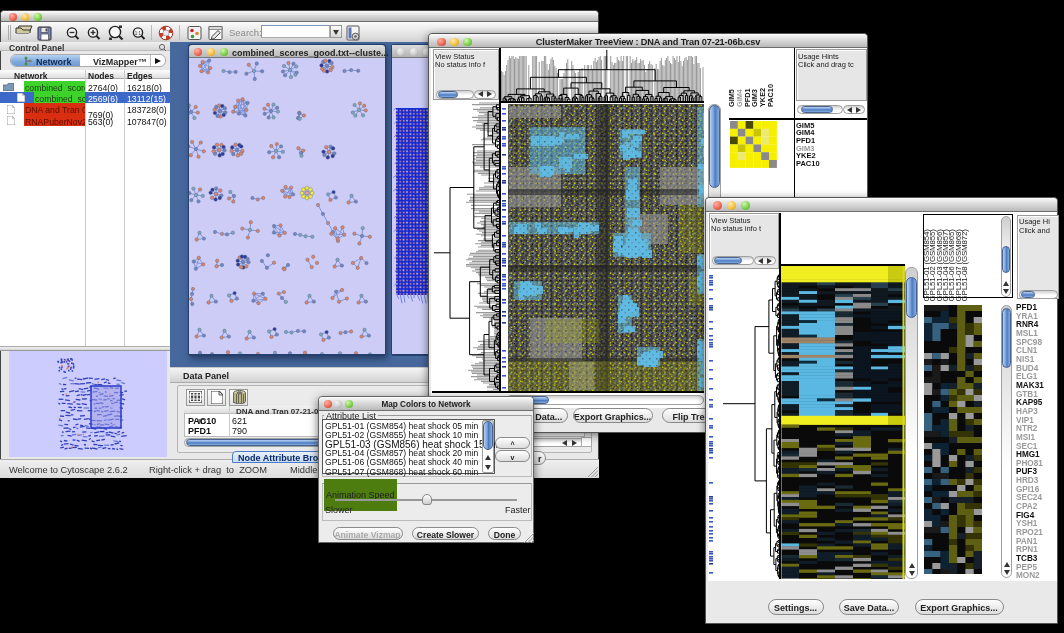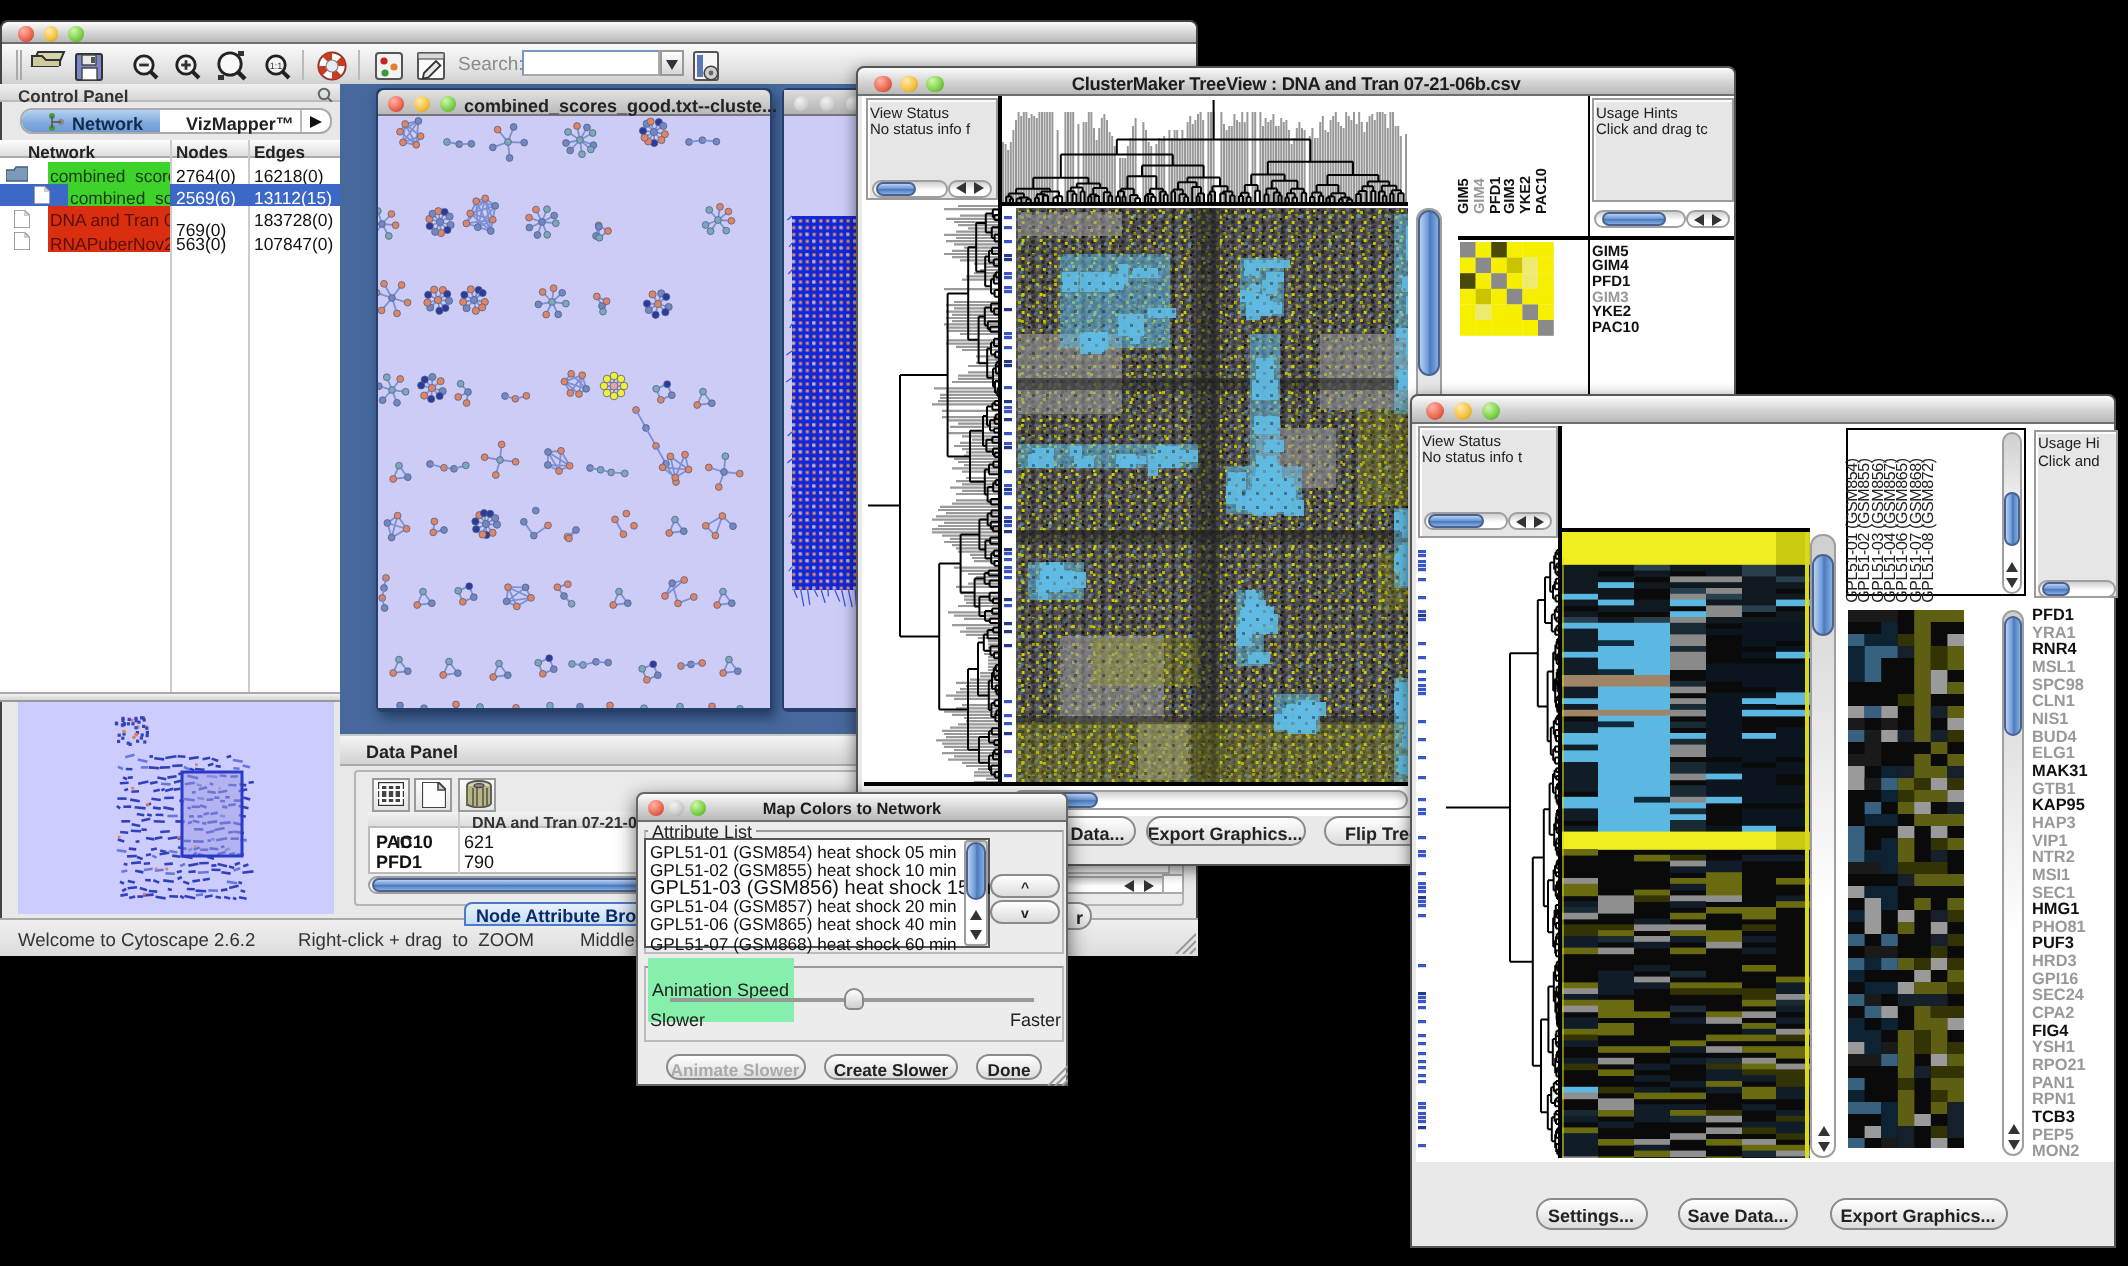--- a/index.html
+++ b/index.html
@@ -2150,25 +2150,25 @@
     <div class="tx" style="left:6px;top:51.099999999999994px;font-size:8.6px;color:#111;">GPL51-04 (GSM857) heat shock 20 min</div>
     <div class="tx" style="left:6px;top:60.3px;font-size:8.6px;color:#111;">GPL51-06 (GSM865) heat shock 40 min</div>
     <div class="tx" style="left:6px;top:69.5px;font-size:8.6px;color:#111;">GPL51-07 (GSM868) heat shock 60 min</div>
     <div class="sctrack" style="left:163px;top:23px;width:12px;height:53px;border-radius:2px"></div>
     <div class="scthumbv" style="left:164px;top:24px;width:10px;height:29px"></div>
     <div class="arr" style="left:166px;top:58px;border-left:3px solid transparent;border-right:3px solid transparent;border-bottom:5px solid #333"></div>
     <div class="arr" style="left:166px;top:68px;border-left:3px solid transparent;border-right:3px solid transparent;border-top:5px solid #333"></div>
     <div class="pill" style="left:176px;top:40px;width:35px;height:11.5px;font-size:7px;padding-top:2.5px">^</div>
     <div class="pill" style="left:176px;top:53px;width:35px;height:11.5px;font-size:7px;padding-top:2.5px">v</div>
     <div class="a" style="left:3px;top:86px;width:210px;height:38px;border:1px solid #bbb;border-top-color:#999"></div>
-    <div class="tx" style="left:5px;top:81.5px;font-size:9px;color:#222;background:#86efac;padding:11px 2px">Animation Speed</div>
+    <div class="tx" style="left:5px;top:81.5px;font-size:9px;color:#222;background:#4d7c0f;padding:11px 2px">Animation Speed</div>
     <div class="a" style="left:16px;top:102px;width:182px;height:1.6px;background:#999"></div>
     <div class="a" style="left:103px;top:96.5px;width:10px;height:11px;background:linear-gradient(#fdfdfd,#cfcfcf);border:1px solid #888;border-radius:5px 5px 3px 3px"></div>
     <div class="tx" style="left:6px;top:108px;font-size:9px;color:#222;">Slower</div>
     <div class="tx" style="left:186px;top:108px;font-size:9px;color:#222;">Faster</div>
-    <div class="pill" style="left:13.5px;top:130px;width:70px;height:12.5px;font-size:8.6px;padding-top:2px;color:#aaa">Animate Slower</div>
+    <div class="pill" style="left:13.5px;top:130px;width:70px;height:12.5px;font-size:8.6px;padding-top:2px;color:#aaa">Animate Vizmap</div>
     <div class="pill" style="left:93px;top:130px;width:67px;height:12.5px;font-size:8.6px;padding-top:2px">Create Slower</div>
     <div class="pill" style="left:169px;top:130px;width:33px;height:12.5px;font-size:8.6px;padding-top:2px">Done</div>
     <svg class="a" style="left:204px;top:135px" width="11" height="11">
       <line x1="1.0" y1="11" x2="11" y2="1.0" stroke="#999" stroke-width="1"></line>
       <line x1="4.5" y1="11" x2="11" y2="4.5" stroke="#999" stroke-width="1"></line>
       <line x1="8.0" y1="11" x2="11" y2="8.0" stroke="#999" stroke-width="1"></line>
     </svg>
   </div>
 </body></html>

